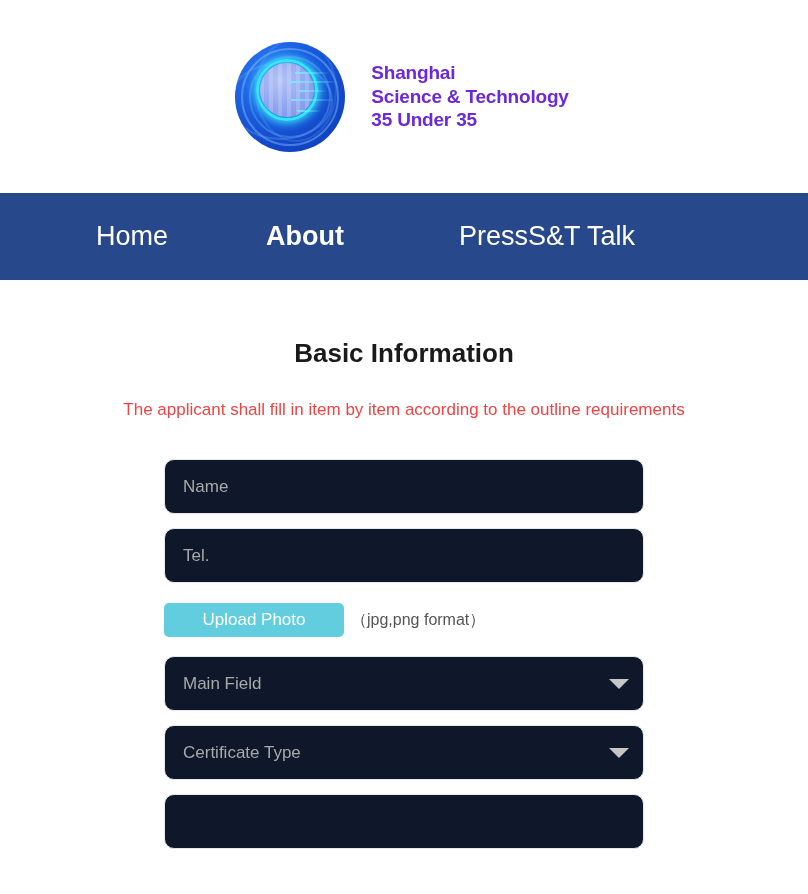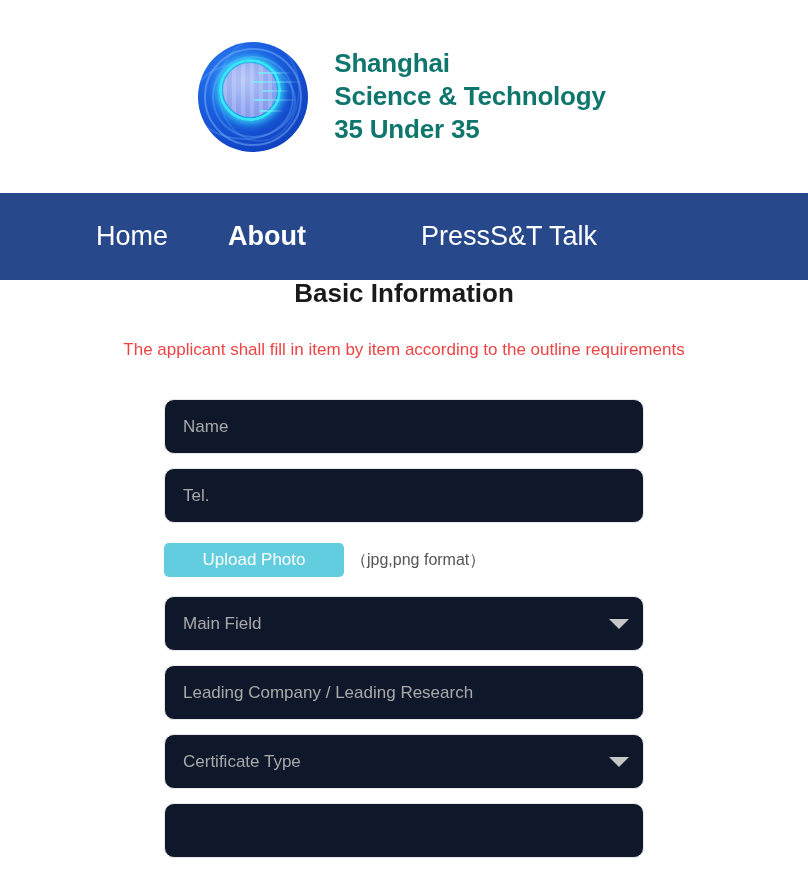--- a/index.html
+++ b/index.html
@@ -98,23 +98,23 @@
     background: linear-gradient(to right, rgba(120,235,255,0.95), rgba(120,235,255,0));
     border-radius: 1px;
   }
   .logo-streaks i:nth-child(1){ top: 4px;  left: 6px;  width: 34px; }
   .logo-streaks i:nth-child(2){ top: 13px; left: 0px;  width: 50px; }
   .logo-streaks i:nth-child(3){ top: 22px; left: 10px; width: 28px; }
   .logo-streaks i:nth-child(4){ top: 31px; left: 2px;  width: 44px; }
   .logo-streaks i:nth-child(5){ top: 42px; left: 8px;  width: 24px; }
 
   .logo-text {
-    color: #0f766e;
+    color: #6d28d9;
     font-weight: bold;
-    font-size: 26px;
+    font-size: 19px;
     line-height: 1.26;
     letter-spacing: -0.2px;
     white-space: nowrap;
   }
 
   
   .navbar {
     height: 87px;
     background: #27488a;
     display: flex;
@@ -122,33 +122,34 @@
     padding-left: 96px;
   }
   .nav-item {
     color: #ffffff;
     font-size: 27px;
     line-height: 1;
     text-decoration: none;
     white-space: nowrap;
     cursor: pointer;
   }
-  .nav-item.n0 { margin-right: 60px; }
+  .nav-item.n0 { margin-right: 98px; }
   .nav-item.n1 { margin-right: 115px; font-weight: bold; }
   .nav-item.n2 { }
 
   
   .content {
     padding-top: 0;
   }
   .page-title {
     text-align: center;
     color: #1a1a1a;
     font-size: 26px;
     line-height: 1;
+    margin-top: 60px;
   }
   .page-subtitle {
     text-align: center;
     color: #ef4444;
     font-size: 17px;
     line-height: 1;
     margin-top: 35px;
   }
 
   .form {
@@ -269,23 +270,20 @@
     <div class="upload-row">
       <button class="upload-btn">Upload Photo</button>
       <span class="upload-hint">（jpg,png format）</span>
     </div>
 
     <div class="field">
       <span class="field-placeholder">Main Field</span>
       <span class="chevron-down"></span>
     </div>
 
-    <div class="field">
-      <span class="field-placeholder">Leading Company / Leading Research</span>
-    </div>
 
     <div class="field">
       <span class="field-placeholder">Certificate Type</span>
       <span class="chevron-down"></span>
     </div>
 
     <div class="field">
       <span class="field-placeholder"></span>
     </div>
 

